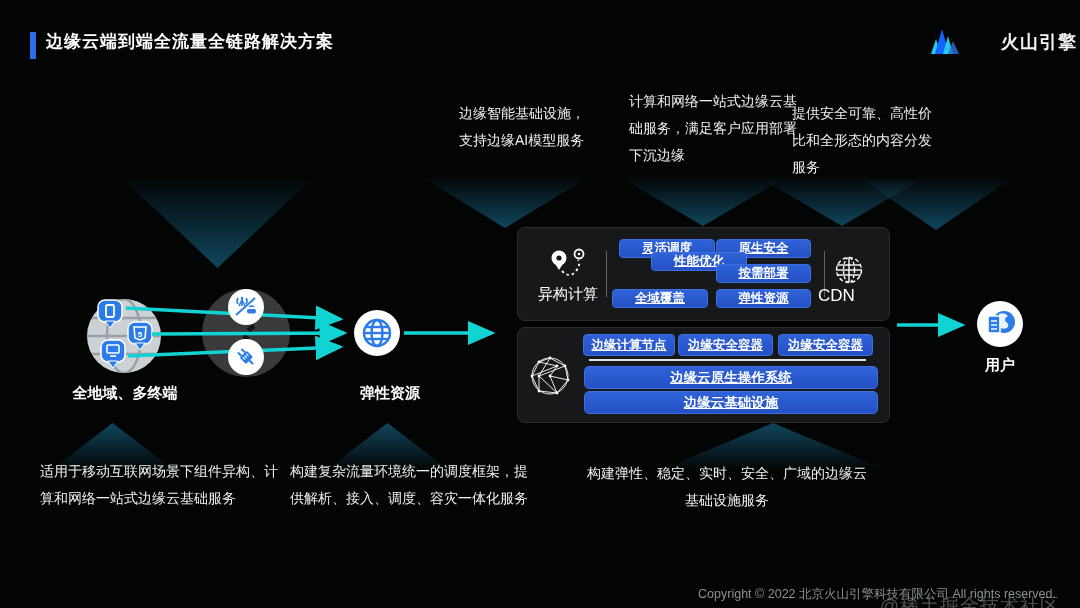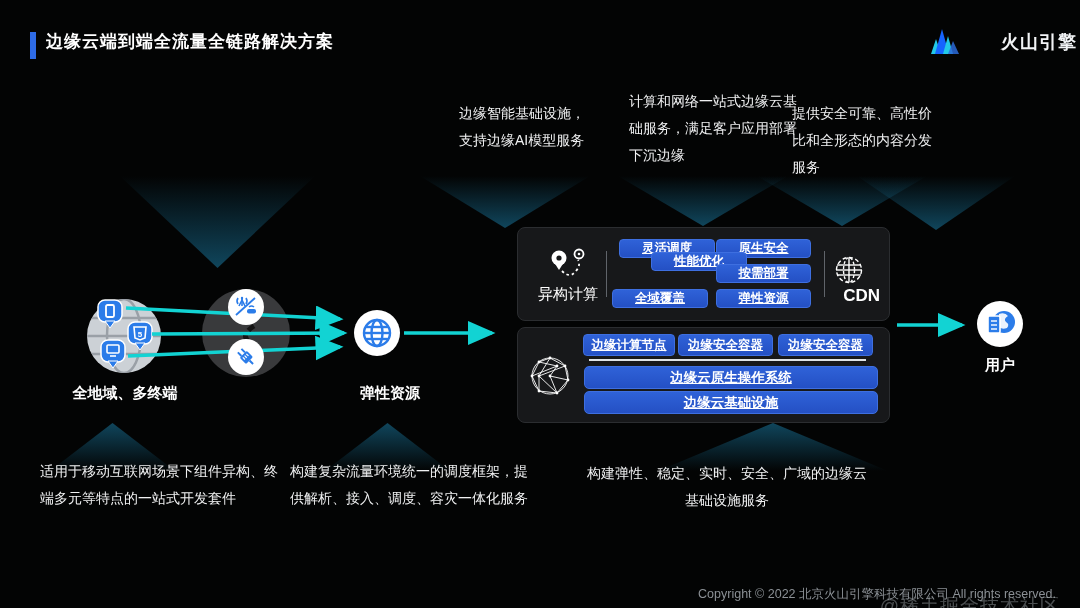--- a/index.html
+++ b/index.html
@@ -37,21 +37,21 @@
   .panel{background:#17181a;border:1px solid #2b2d30;border-radius:8px;}
   .box-upper{left:517px;top:227px;width:371px;height:92px;}
   .box-lower{left:517px;top:327px;width:371px;height:94px;}
   .pill{background:linear-gradient(#2f62d8,#2450c4);border:1px solid #3e6fe0;border-radius:4px;
         color:#fff;display:flex;align-items:center;justify-content:center;
         font-size:12.5px;font-weight:600;white-space:nowrap;text-decoration:underline;}
   .pill-wide{border-radius:5px;font-size:13.5px;}
   .vdiv{width:1px;background:#60646a;}
   .hline{background:#dfe3e6;}
   .compute-label{left:8px;top:57px;width:84px;font-size:15px;color:#fff;text-align:center;}
-  .cdn-label{left:300px;top:58px;width:62px;font-size:17px;font-weight:bold;text-align:right;color:#fff;}
+  .cdn-label{left:300px;top:58px;width:62px;font-size:17px;font-weight:normal;text-align:left;color:#fff;}
   
   .copyright{right:24px;top:586px;font-size:12.5px;color:#8b9095;margin-left:45px;}
   .watermark{right:20px;top:567px;font-size:19px;letter-spacing:1px;color:rgba(185,192,198,0.40);margin-top:26px;}
   svg{display:block;}
 </style>
 </head>
 <body>
 
 <div class="stage">
 
@@ -241,20 +241,20 @@
         <path d="M18,9 q6,-2 9,2 q-5,3 -2,6 q4,2 1,6 q-6,2 -9,-2" fill="#fff" opacity="0.9"></path>
         <rect x="7" y="11" width="12" height="17" rx="1.5" fill="#2b7ce9" stroke="#fff" stroke-width="1.6"></rect>
         <line x1="10" y1="16" x2="16" y2="16" stroke="#fff" stroke-width="1.4"></line>
         <line x1="10" y1="20" x2="16" y2="20" stroke="#fff" stroke-width="1.4"></line>
         <line x1="10" y1="24" x2="16" y2="24" stroke="#fff" stroke-width="1.4"></line>
       </svg>
     </span>
   </div>
   <div class="abs node-label" style="left:970px;top:356px;width:60px;">用户</div>
 
-  <div class="abs desc bb1">适用于移动互联网场景下组件异构、终端多元等特点的一站式开发套件</div>
+  <div class="abs desc bb1">适用于移动互联网场景下组件异构、计算和网络一站式边缘云基础服务</div>
   <div class="abs desc bb3">构建弹性、稳定、实时、安全、广域的边缘云基础设施服务</div>
   <div class="abs desc bb2">构建复杂流量环境统一的调度框架，提供解析、接入、调度、容灾一体化服务</div>
 
   <div class="abs copyright">Copyright © 2022 北京火山引擎科技有限公司 All rights reserved.</div>
   <div class="abs watermark">@稀土掘金技术社区</div>
 
 </div>
 
 </body></html>

